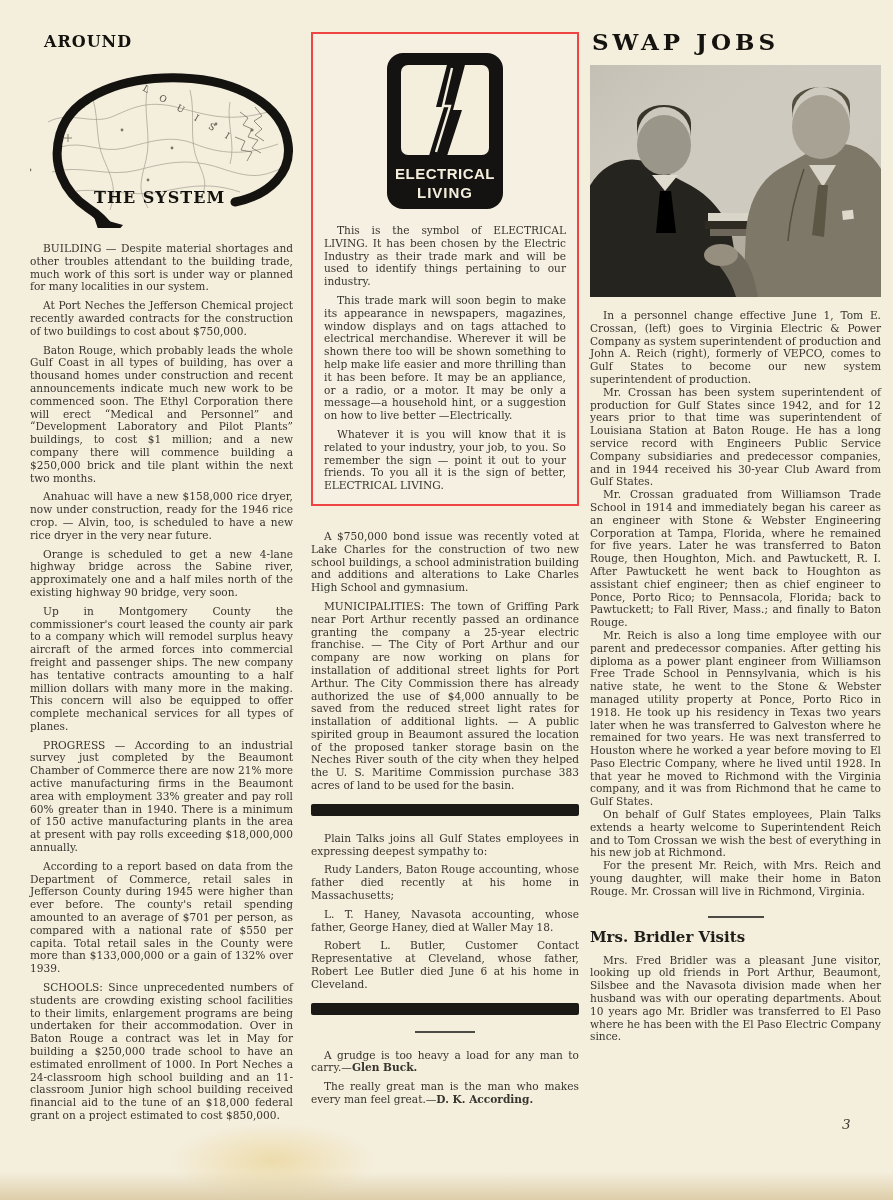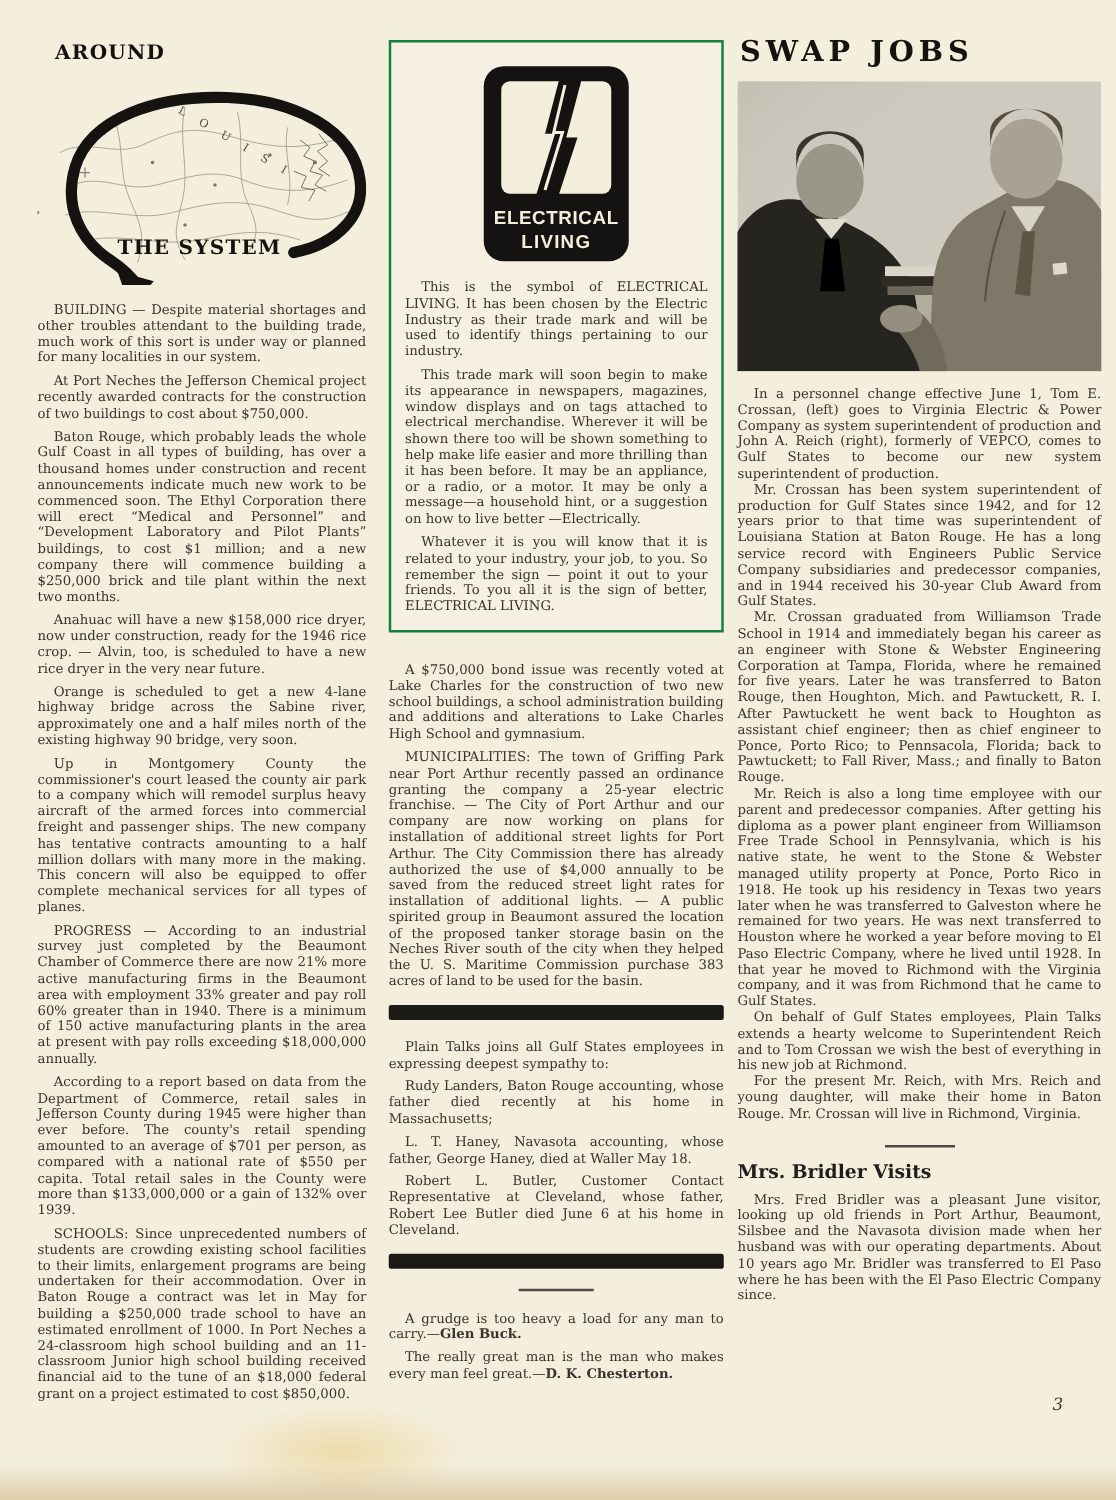--- a/index.html
+++ b/index.html
@@ -35,21 +35,21 @@
   .mast-word{
     position:absolute; font-weight:bold; font-size:16px; letter-spacing:1px;
     color:#14120e;
   }
   .mast-top{left:14px; top:0;}
   .mast-bottom{left:64px; top:156px;text-align:right;}
   .mast-svg{position:absolute; left:0; top:20px;}
 
   
   .el-box{
-    border:2px solid #15803d; padding:0 11px 12px 11px; margin-bottom:24px;
+    border:2px solid #ef4444; padding:0 11px 12px 11px; margin-bottom:24px;
     background:rgba(255,255,255,0.15);
   }
   .el-logo{display:block; margin:18px auto 14px auto;}
   .bar{
     height:12px; background:#1a1916; border-radius:2px;
     margin:12px 0 16px 0;
   }
   .thin-rule{
     width:60px; border-top:2px solid #4c4a44; margin:16px auto 16px auto; height:0;
   }
@@ -158,21 +158,21 @@
 
     <p class="para">Plain Talks joins all Gulf States employees in expressing deepest sympathy to:</p>
     <p class="para">Rudy Landers, Baton Rouge accounting, whose father died recently at his home in Massachusetts;</p>
     <p class="para">L. T. Haney, Navasota accounting, whose father, George Haney, died at Waller May 18.</p>
     <p class="para">Robert L. Butler, Customer Contact Representative at Cleveland, whose father, Robert Lee Butler died June 6 at his home in Cleveland.</p>
 
     <div class="bar"></div>
     <div class="thin-rule"></div>
 
     <p class="para q"><span>A grudge is too heavy a load for any man to carry.—</span><b>Glen Buck.</b></p>
-    <p class="para q"><span>The really great man is the man who makes every man feel great.—</span><b>D. K. Chesterton.</b></p>
+    <p class="para q"><span>The really great man is the man who makes every man feel great.—</span><b>D. K. According.</b></p>
   </div>
 
   <div class="col col-right">
 
     <h1 class="swap-title">SWAP JOBS</h1>
 
     <svg class="photo-svg" width="291" height="232" viewBox="0 0 291 232">
 
       <rect width="291" height="232" fill="#cfcabf"></rect>
       <rect width="291" height="232" fill="url(#vign)"></rect>

